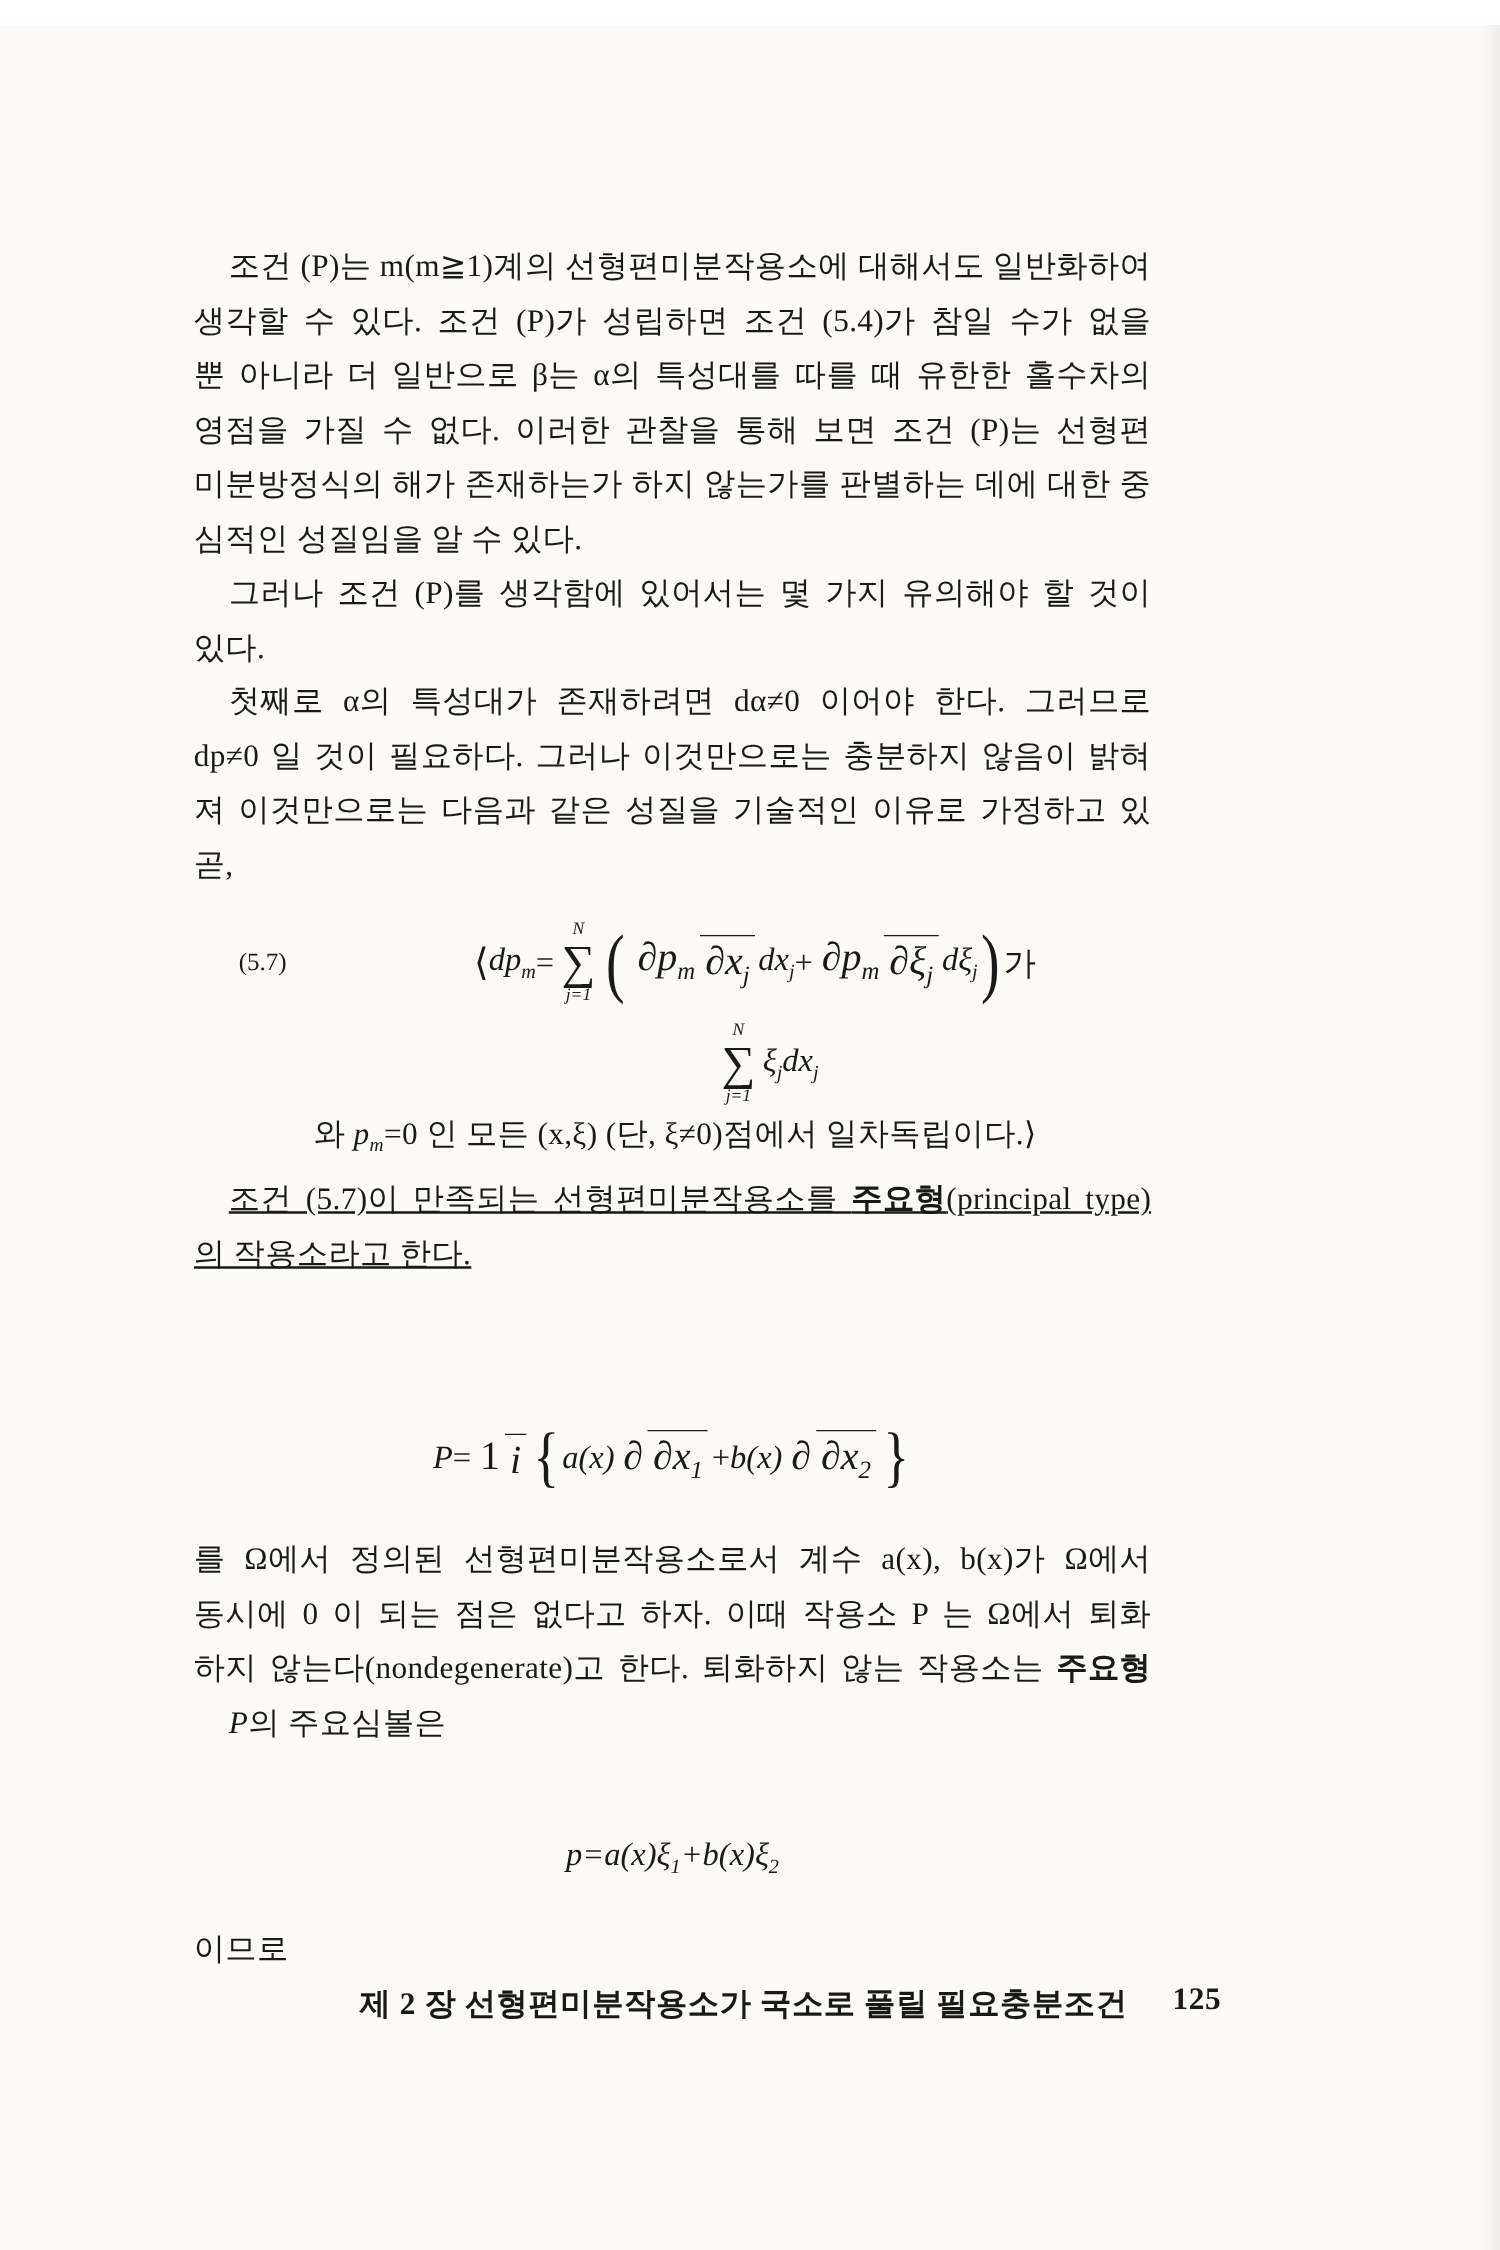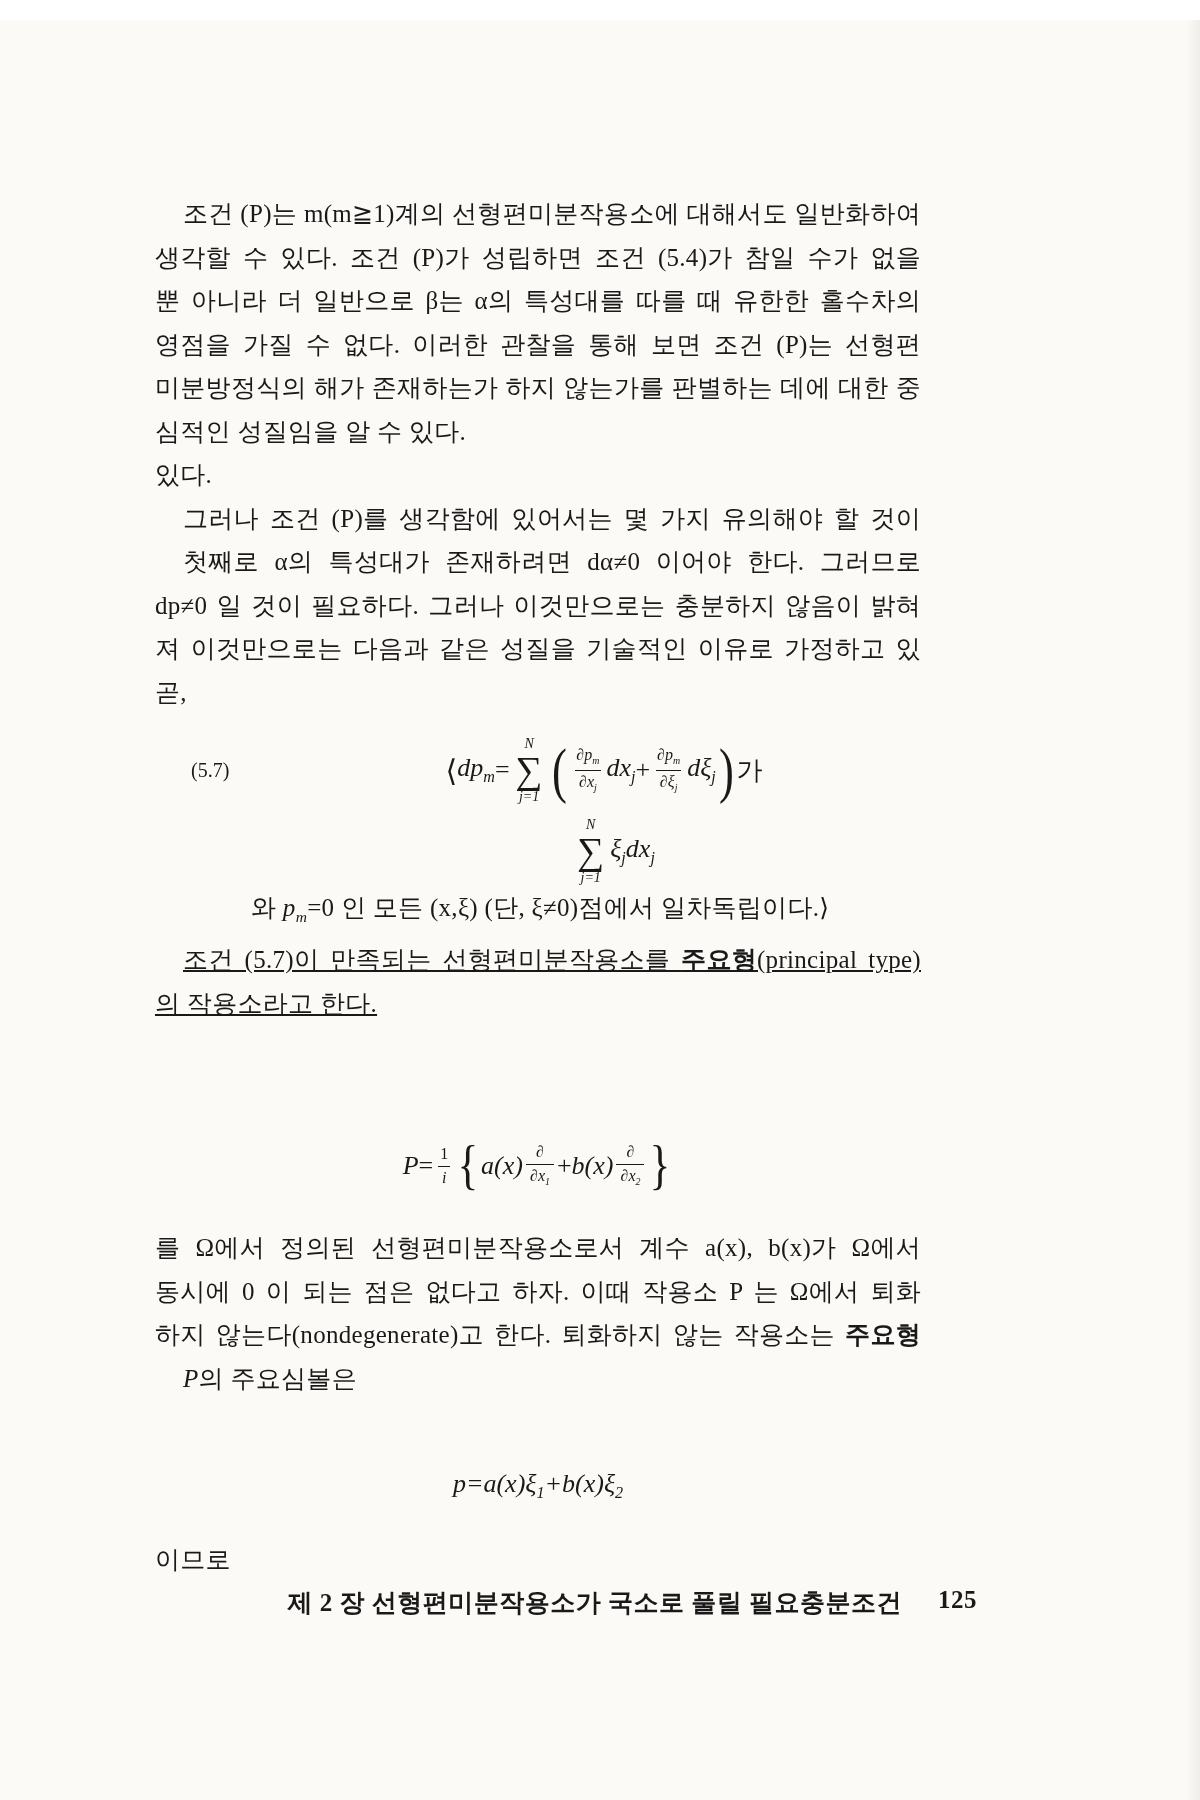--- a/index.html
+++ b/index.html
@@ -34,21 +34,21 @@
   
   .eqrow { position:absolute; left:155px; width:766px; display:flex; align-items:center; font-size:26px; }
   .eqlabel { width:132px; padding-left:36px; box-sizing:border-box; font-size:20px; }
   .eqbody { flex:1; display:flex; align-items:center; justify-content:center; }
   .mi { display:inline-block; font-style:normal; }
   .mi i { font-style:italic; }
   .sum { display:inline-flex; flex-direction:column; align-items:center; margin:0 6px; }
   .sum .t { font-size:14px; line-height:1.1; font-style:italic; }
   .sum .s { font-size:38px; line-height:1; }
   .sum .b { font-size:14px; line-height:1.1; font-style:italic; }
-  .frac { display:inline-flex; flex-direction:column; align-items:center; margin:0 3px; font-size:16px; }
+  .frac { display:inline-flex; flex-direction:row; align-items:center; margin:0 3px; font-size:32px; }
   .frac .num { padding:0 4px 3px; line-height:1.05; }
   .frac .den { border-top:1.6px solid #191919; padding:3px 4px 0; line-height:1.05; }
   .bp { font-size:62px; line-height:0.85; font-weight:300; transform:scaleX(0.72); }
   .bb { font-size:54px; line-height:0.85; font-weight:300; transform:scaleX(0.8); }
   .ang { font-family:"DejaVu Sans","DejaVu Serif",sans-serif; font-size:30px; }
   .ko { font-style:normal; }
 
   .centered { justify-content:center; }
   .footer {
     position:absolute; left:155px; top:1566px; width:822px;
@@ -61,22 +61,22 @@
 
 <div class="page">
 
   <div class="block" style="top:172px;">
     <div class="tline indent">조건 (P)는 m(m≧1)계의 선형편미분작용소에 대해서도 일반화하여</div>
     <div class="tline">생각할 수 있다. 조건 (P)가 성립하면 조건 (5.4)가 참일 수가 없을</div>
     <div class="tline">뿐 아니라 더 일반으로 β는 α의 특성대를 따를 때 유한한 홀수차의</div>
     <div class="tline">영점을 가질 수 없다. 이러한 관찰을 통해 보면 조건 (P)는 선형편</div>
     <div class="tline">미분방정식의 해가 존재하는가 하지 않는가를 판별하는 데에 대한 중</div>
     <div class="tline last">심적인 성질임을 알 수 있다.</div>
+    <div class="tline indent">그러나 조건 (P)를 생각함에 있어서는 몇 가지 유의해야 할 것이</div>
     <div class="tline last">있다.</div>
-    <div class="tline indent">그러나 조건 (P)를 생각함에 있어서는 몇 가지 유의해야 할 것이</div>
     <div class="tline indent">첫째로 α의 특성대가 존재하려면 dα≠0 이어야 한다. 그러므로</div>
     <div class="tline">dp≠0 일 것이 필요하다. 그러나 이것만으로는 충분하지 않음이 밝혀</div>
     <div class="tline">져 이것만으로는 다음과 같은 성질을 기술적인 이유로 가정하고 있다.</div>
     <div class="tline last">곧,</div>
   </div>
 
   <div class="eqrow" style="top:708px; height:84px;">
     <span class="eqlabel">(5.7)</span>
     <span class="eqbody">
       <span class="ang">⟨</span>

